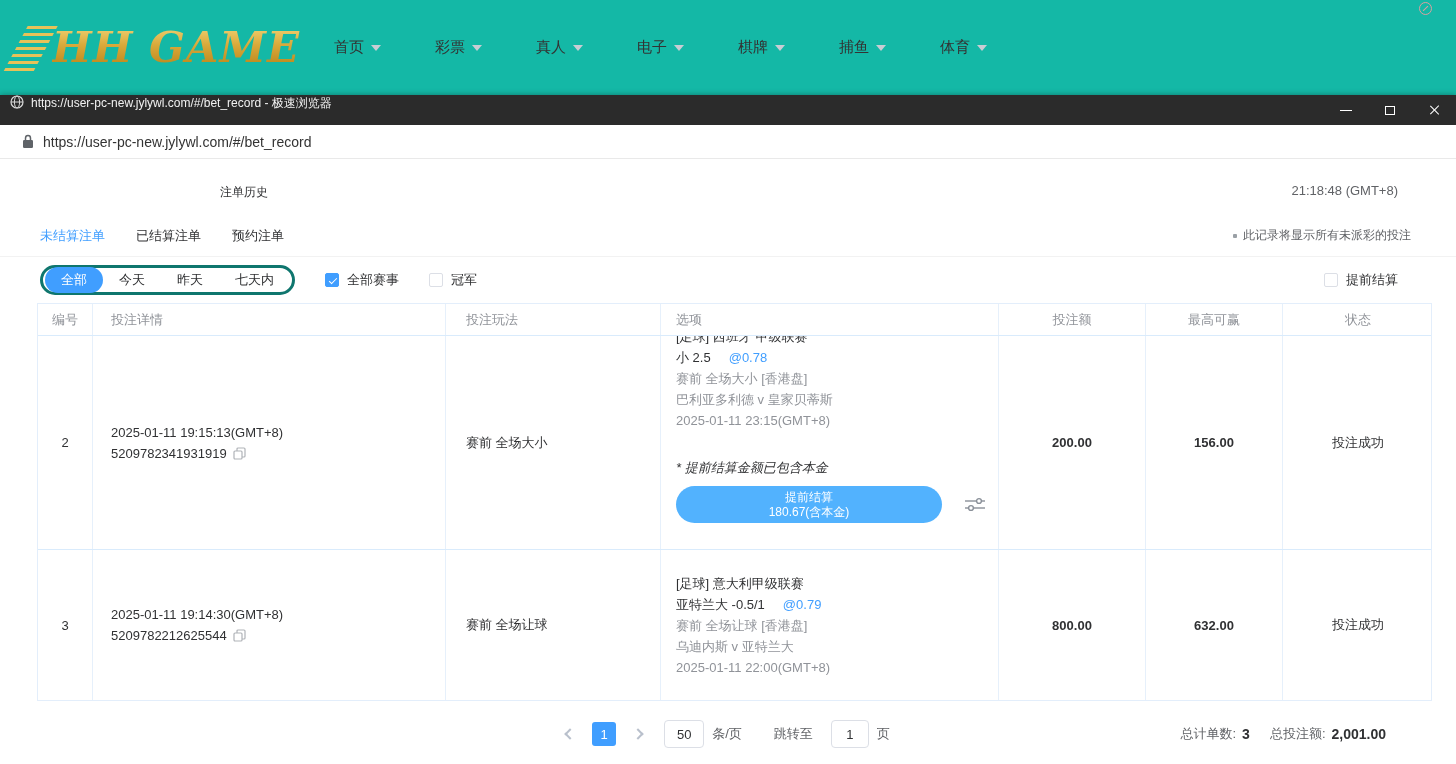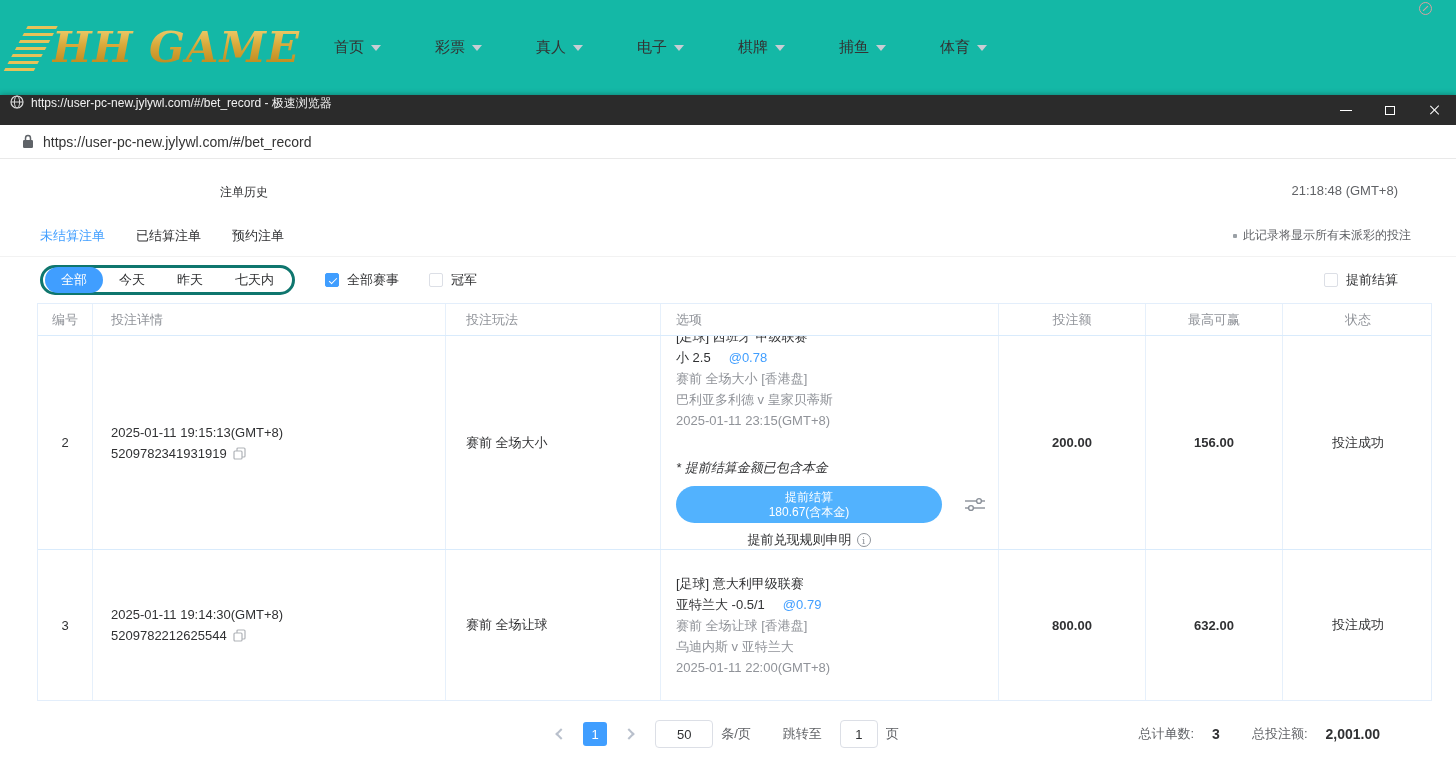--- a/index.html
+++ b/index.html
@@ -99,25 +99,25 @@
   .amount-text { font-weight:600; }
 
   
   .pagination-row { height:66px; display:flex; align-items:center; justify-content:center; gap:8px;
     font-size:13px; color:#606266; position:relative; }
   .pg-chev { width:8px; height:8px; border-left:2px solid #b9c0cc; border-bottom:2px solid #b9c0cc; cursor:pointer; }
   .pg-chev.left { transform:rotate(45deg); }
   .pg-chev.right { transform:rotate(-135deg); margin-right:14px; }
   .pg-current { width:24px; height:24px; background:#409EFF; border-radius:3px; color:#fff; display:flex;
     align-items:center; justify-content:center; font-size:13px; margin:0 10px; cursor:pointer; }
-  .pg-input { width:58px; height:28px; border:1px solid #dcdfe6; border-radius:4px; text-align:center;
+  .pg-input { width:40px; height:28px; border:1px solid #dcdfe6; border-radius:4px; text-align:center;
     font-size:13px; color:#303133; font-family:"Liberation Sans", sans-serif; }
   .pg-input.small { width:38px; margin-left:10px; }
   .jump-label { margin-left:24px; }
-  .totals { position:absolute; right:76px; display:flex; align-items:center; gap:18px; font-size:13px; color:#606266; }
+  .totals { position:absolute; right:70px; display:flex; align-items:center; gap:6px; font-size:13px; color:#606266; }
   .totals b { color:#303133; font-size:14px; margin-right:14px; }
   .totals b:last-child { margin-right:0; }
 </style>
 </head>
 <body>
 
 <div class="site-header">
   <div class="logo">
     <span class="logo-stripes"></span>
     <span class="logo-text">HH GAME</span>
@@ -264,24 +264,20 @@
             </button>
             <span class="tune-icon">
               <svg width="22" height="15" viewBox="0 0 22 15">
                 <line x1="1" y1="4" x2="21" y2="4" stroke="#8a9099" stroke-width="1.4"></line>
                 <circle cx="15" cy="4" r="2.4" fill="#fff" stroke="#8a9099" stroke-width="1.4"></circle>
                 <line x1="1" y1="11" x2="21" y2="11" stroke="#8a9099" stroke-width="1.4"></line>
                 <circle cx="7" cy="11" r="2.4" fill="#fff" stroke="#8a9099" stroke-width="1.4"></circle>
               </svg>
             </span>
           </span>
-          <span class="cashout-rule">
-            <span>提前兑现规则申明</span>
-            <span class="info-icon"></span>
-          </span>
         </div>
         <div class="cell center amount-text">200.00</div>
         <div class="cell center amount-text">156.00</div>
         <div class="cell center">投注成功</div>
       </div>
 
       <div class="trow body-row row-short">
         <div class="cell center">3</div>
         <div class="cell pl18 detail-cell">
           <span>2025-01-11 19:14:30(GMT+8)</span>

